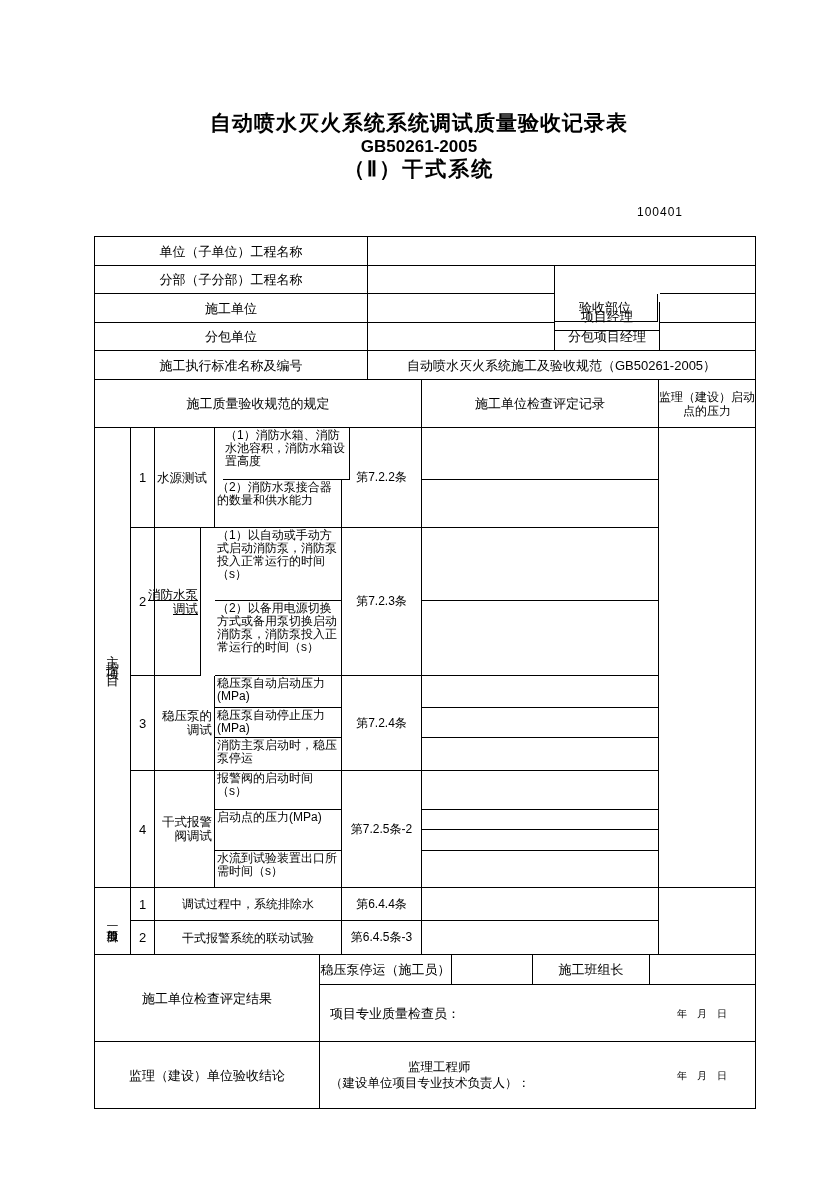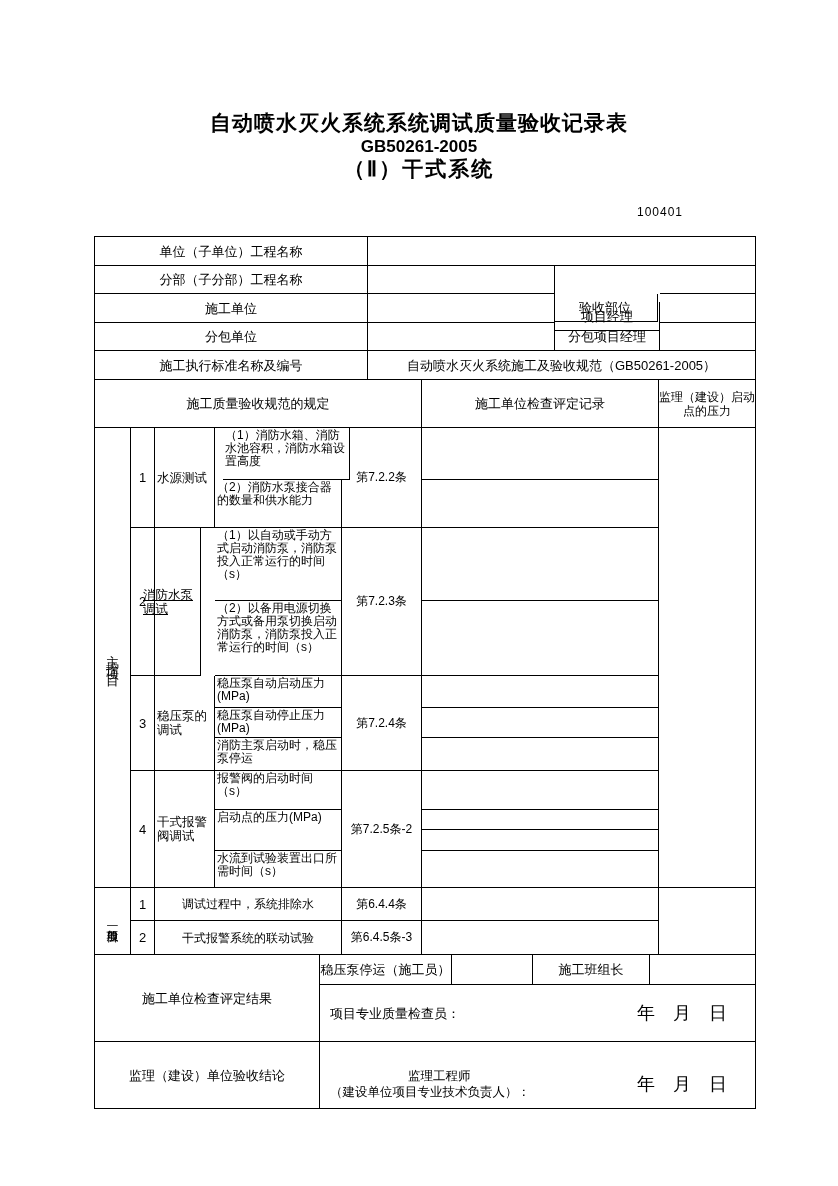--- a/index.html
+++ b/index.html
@@ -12,29 +12,29 @@
   .doc-number{position:absolute;top:205px;left:637px;font-size:12px;letter-spacing:1px;}
   .form{position:absolute;left:94px;top:236px;width:662px;height:873px;
         border:1px solid #000;box-sizing:border-box;}
   .sec{position:absolute;left:0;width:660px;}
   .cell{position:absolute;box-sizing:border-box;border-right:1px solid #000;border-bottom:1px solid #000;
         display:flex;align-items:center;justify-content:center;text-align:center;
         font-size:13px;line-height:15px;overflow:hidden;}
   .no-r{border-right:none;}
   .no-b{border-bottom:none;}
   .sub{display:block;text-align:left;font-size:12px;line-height:13px;padding:1px 2px;}
-  .name{justify-content:flex-start;text-align:left;padding:0 2px;font-size:12.5px;line-height:14px;}
+  .name{justify-content:flex-start;text-align:right;padding:0 2px;font-size:12.5px;line-height:14px;}
   .clause{font-size:12px;padding:0 1px;}
   .small{font-size:12px;line-height:14px;}
   .vert{writing-mode:vertical-rl;text-orientation:upright;letter-spacing:7px;font-size:13px;}
   .vert2{writing-mode:vertical-rl;text-orientation:upright;letter-spacing:1px;font-size:12px;line-height:12px;}
   .fill{background:#fff;}
   .footrow{justify-content:space-between;padding:0 28px 0 10px;text-align:left;}
   .sigblock{display:block;text-align:left;font-size:12.5px;line-height:16px;width:100%;}
-  .date{font-size:18px;white-space:pre;}
+  .date{font-size:10px;white-space:pre;}
 </style>
 </head>
 <body>
 
 <div class="page">
 
   <div class="title-block">
     <div class="title-l1">自动喷水灭火系统系统调试质量验收记录表</div>
     <div class="title-l2">GB50261-2005</div>
     <div class="title-l3">（Ⅱ）干式系统</div>
@@ -135,21 +135,21 @@
       <div class="cell" style="left:438px;top:0;width:117px;height:30px;">施工班组长</div>
       <div class="cell no-r fill" style="left:555px;top:0;width:105px;height:30px;"></div>
       <div class="cell no-r footrow" style="left:225px;top:30px;width:435px;height:57px;">
         <span>项目专业质量检查员：</span>
         <span class="date">年　月　日</span>
       </div>
     </div>
 
     <div class="sec" style="top:805px;height:66px;">
       <div class="cell no-b" style="left:0;top:0;width:225px;height:66px;">监理（建设）单位验收结论</div>
-      <div class="cell no-r no-b footrow" style="left:225px;top:9px;width:435px;height:66px;gap:23px;">
+      <div class="cell no-r no-b footrow" style="left:225px;top:0;width:435px;height:66px;gap:23px;">
         <span class="sigblock">
           <span style="display:block;padding-left:78px;">监理工程师</span>
           <span style="display:block;">（建设单位项目专业技术负责人）：</span>
         </span>
         <span class="date">年　月　日</span>
       </div>
     </div>
 
   </div>
 </div>

